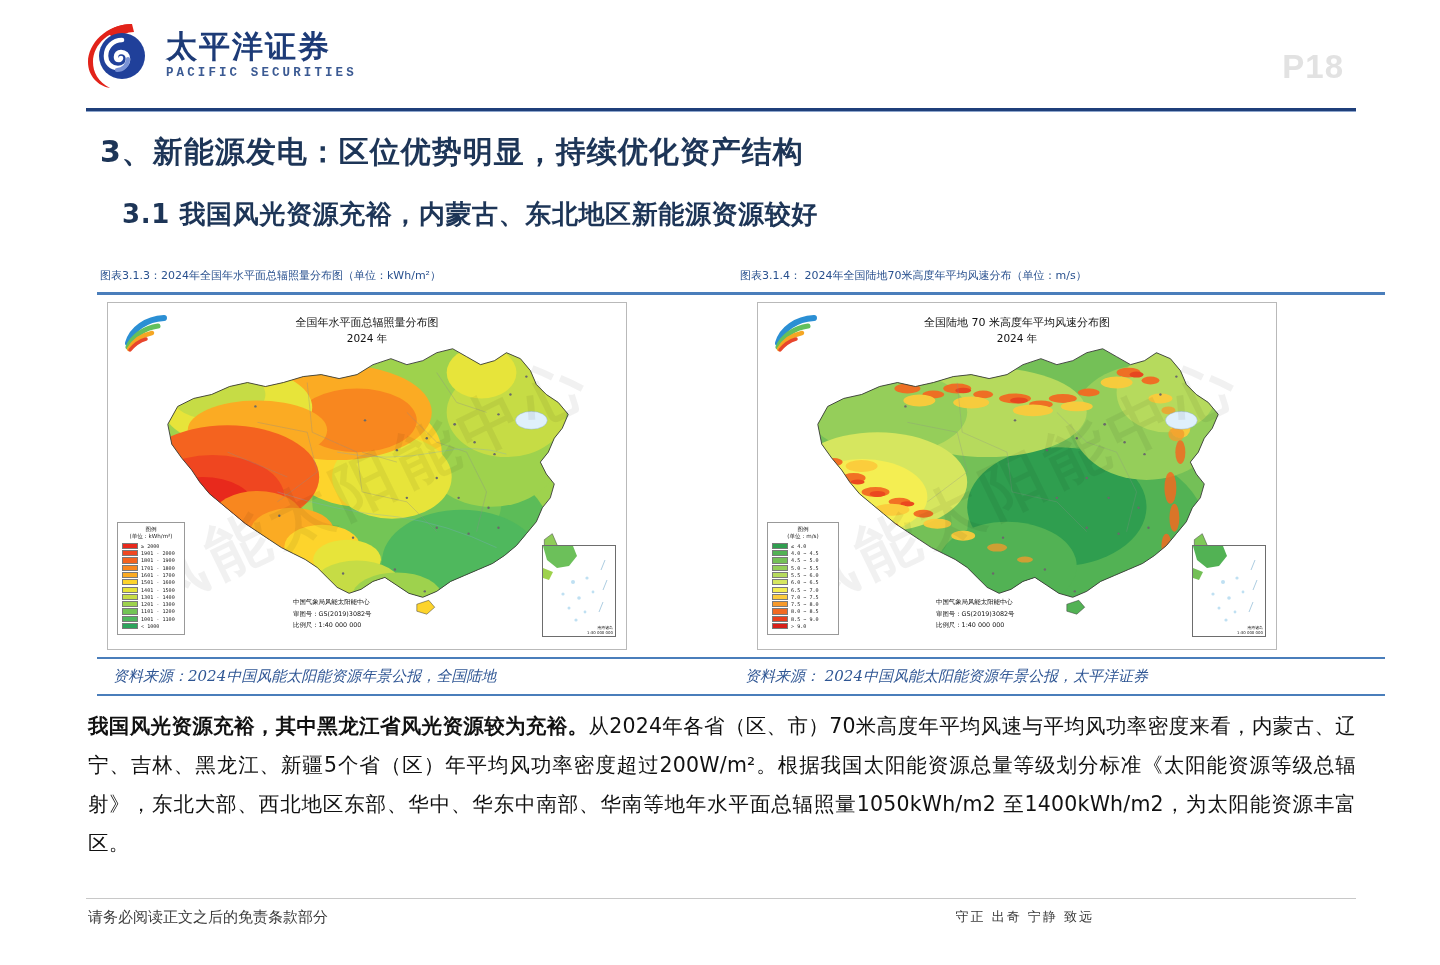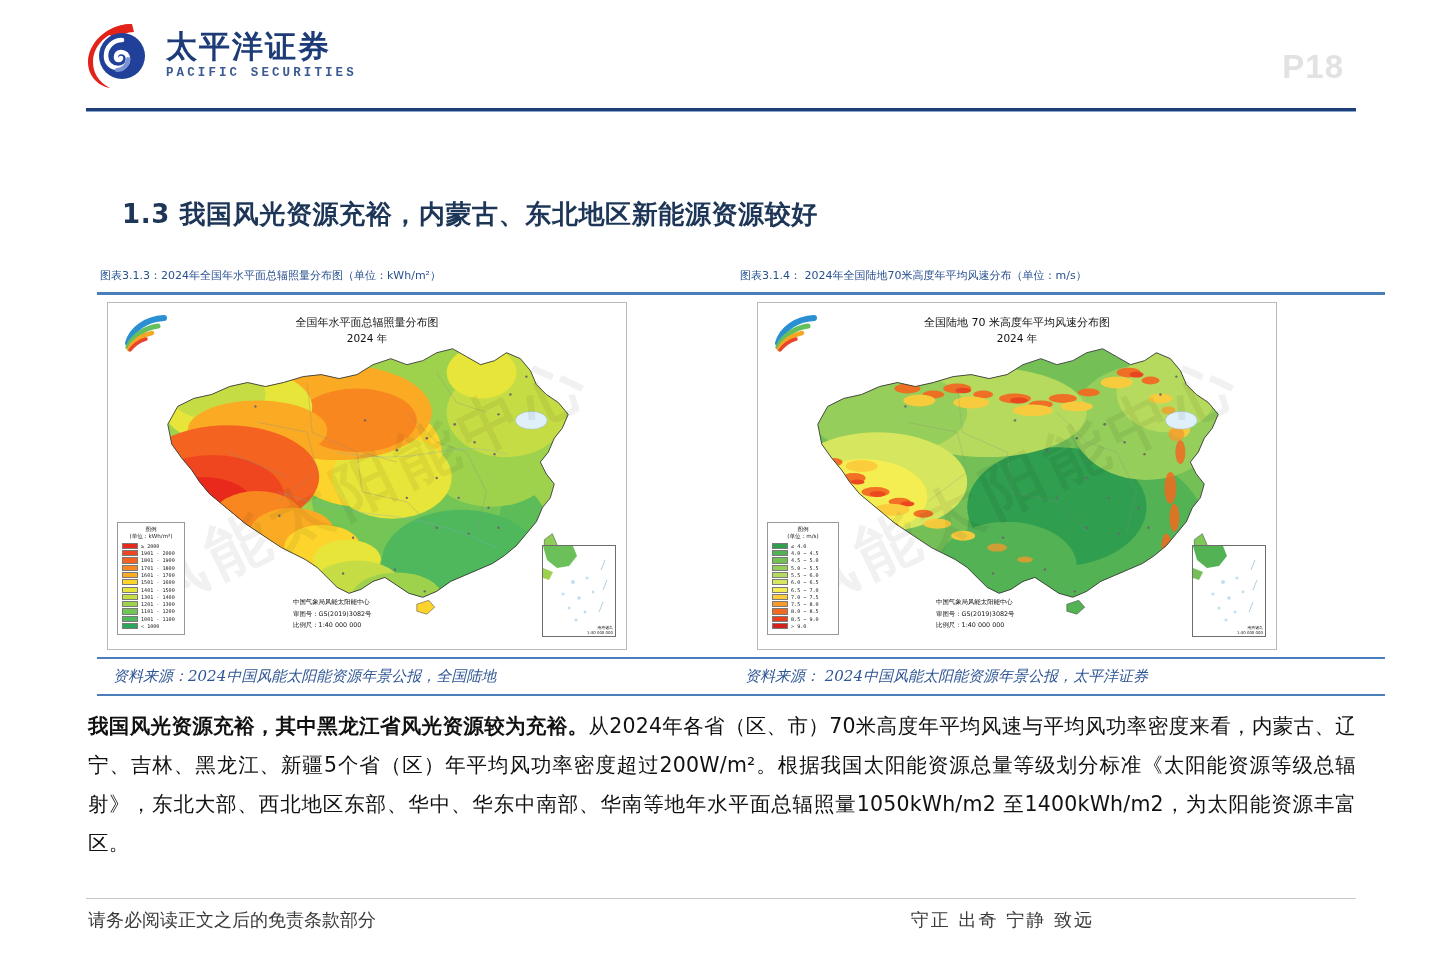--- a/index.html
+++ b/index.html
@@ -83,23 +83,23 @@
 
   
   .body-text { position: absolute; left: 88px; top: 707px; width: 1268px;
                font-family: "DejaVu Sans", sans-serif; font-size: 20.5px; color: #111;
                line-height: 39px; text-align: justify; letter-spacing: 0.2px; }
   .body-text b { font-weight: 700; }
 
   
   .foot-rule { position: absolute; left: 86px; top: 898px; width: 1270px; height: 1px; background: #c8c8c8; }
   .foot-l { position: absolute; left: 88px; top: 908px; font-family: "DejaVu Sans", sans-serif;
-            font-size: 18px; color: #3a3a3a; }
+            font-size: 15px; color: #3a3a3a; }
   .foot-r { position: absolute; right: 86px; top: 908px; font-family: "DejaVu Sans", sans-serif;
-            font-size: 18px; color: #3a3a3a; letter-spacing: 2px; }
+            font-size: 13px; color: #3a3a3a; letter-spacing: 2px; }
 </style>
 </head>
 <body>
 
 <div class="page">
 
   <div class="header">
     <div class="logo-wrap">
       <div class="logo-mark">
         <svg width="74" height="74" viewBox="0 0 74 74">
@@ -112,21 +112,22 @@
       </div>
       <div class="logo-text">
         <div class="logo-cn">太平洋证券</div>
         <div class="logo-en">PACIFIC SECURITIES</div>
       </div>
     </div>
     <div class="page-num">P18</div>
     <div class="hrule-top"></div>
   </div>
 
-  <div class="h2">1.3  我国风光资源充裕，内蒙古、东北地区新能源资源较好</div>
+  <div class="h1">3、新能源发电：区位优势明显，持续优化资产结构</div>
+  <div class="h2">3.1  我国风光资源充裕，内蒙古、东北地区新能源资源较好</div>
 
   <div class="cap cap-left">图表3.1.3：2024年全国年水平面总辐照量分布图（单位：kWh/m²）</div>
   <div class="cap cap-right">图表3.1.4：  2024年全国陆地70米高度年平均风速分布（单位：m/s）</div>
   <div class="cap-underline"></div>
 
   <div class="figpanel fig-left">
 
     <svg class="map-canvas" viewBox="0 0 520 348" preserveAspectRatio="none">
       <defs>
         <clipPath id="chinaClipA">

